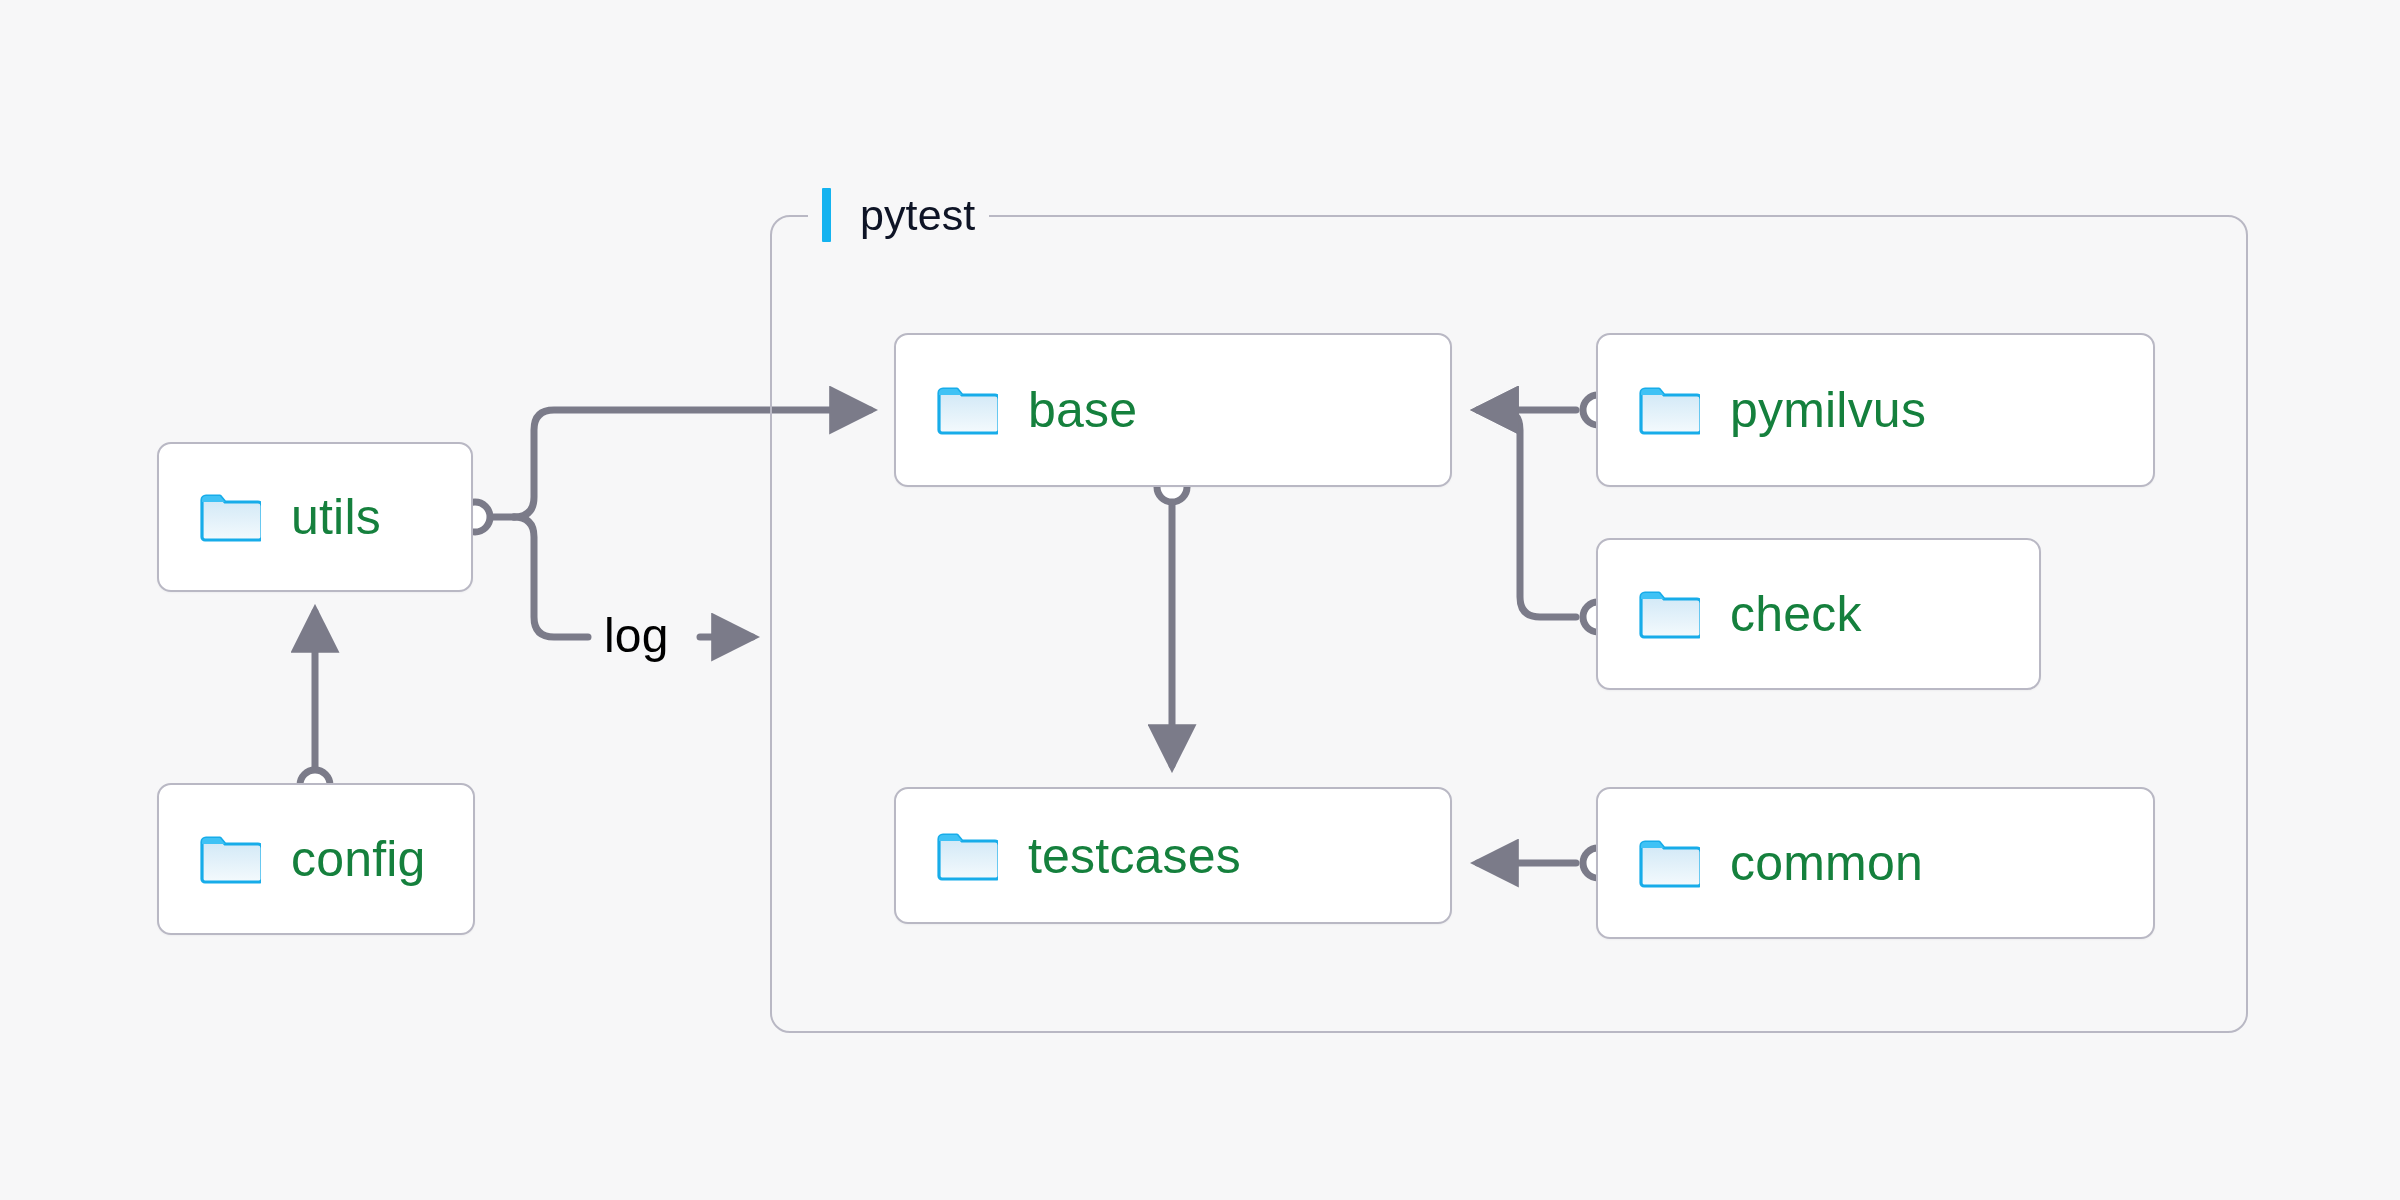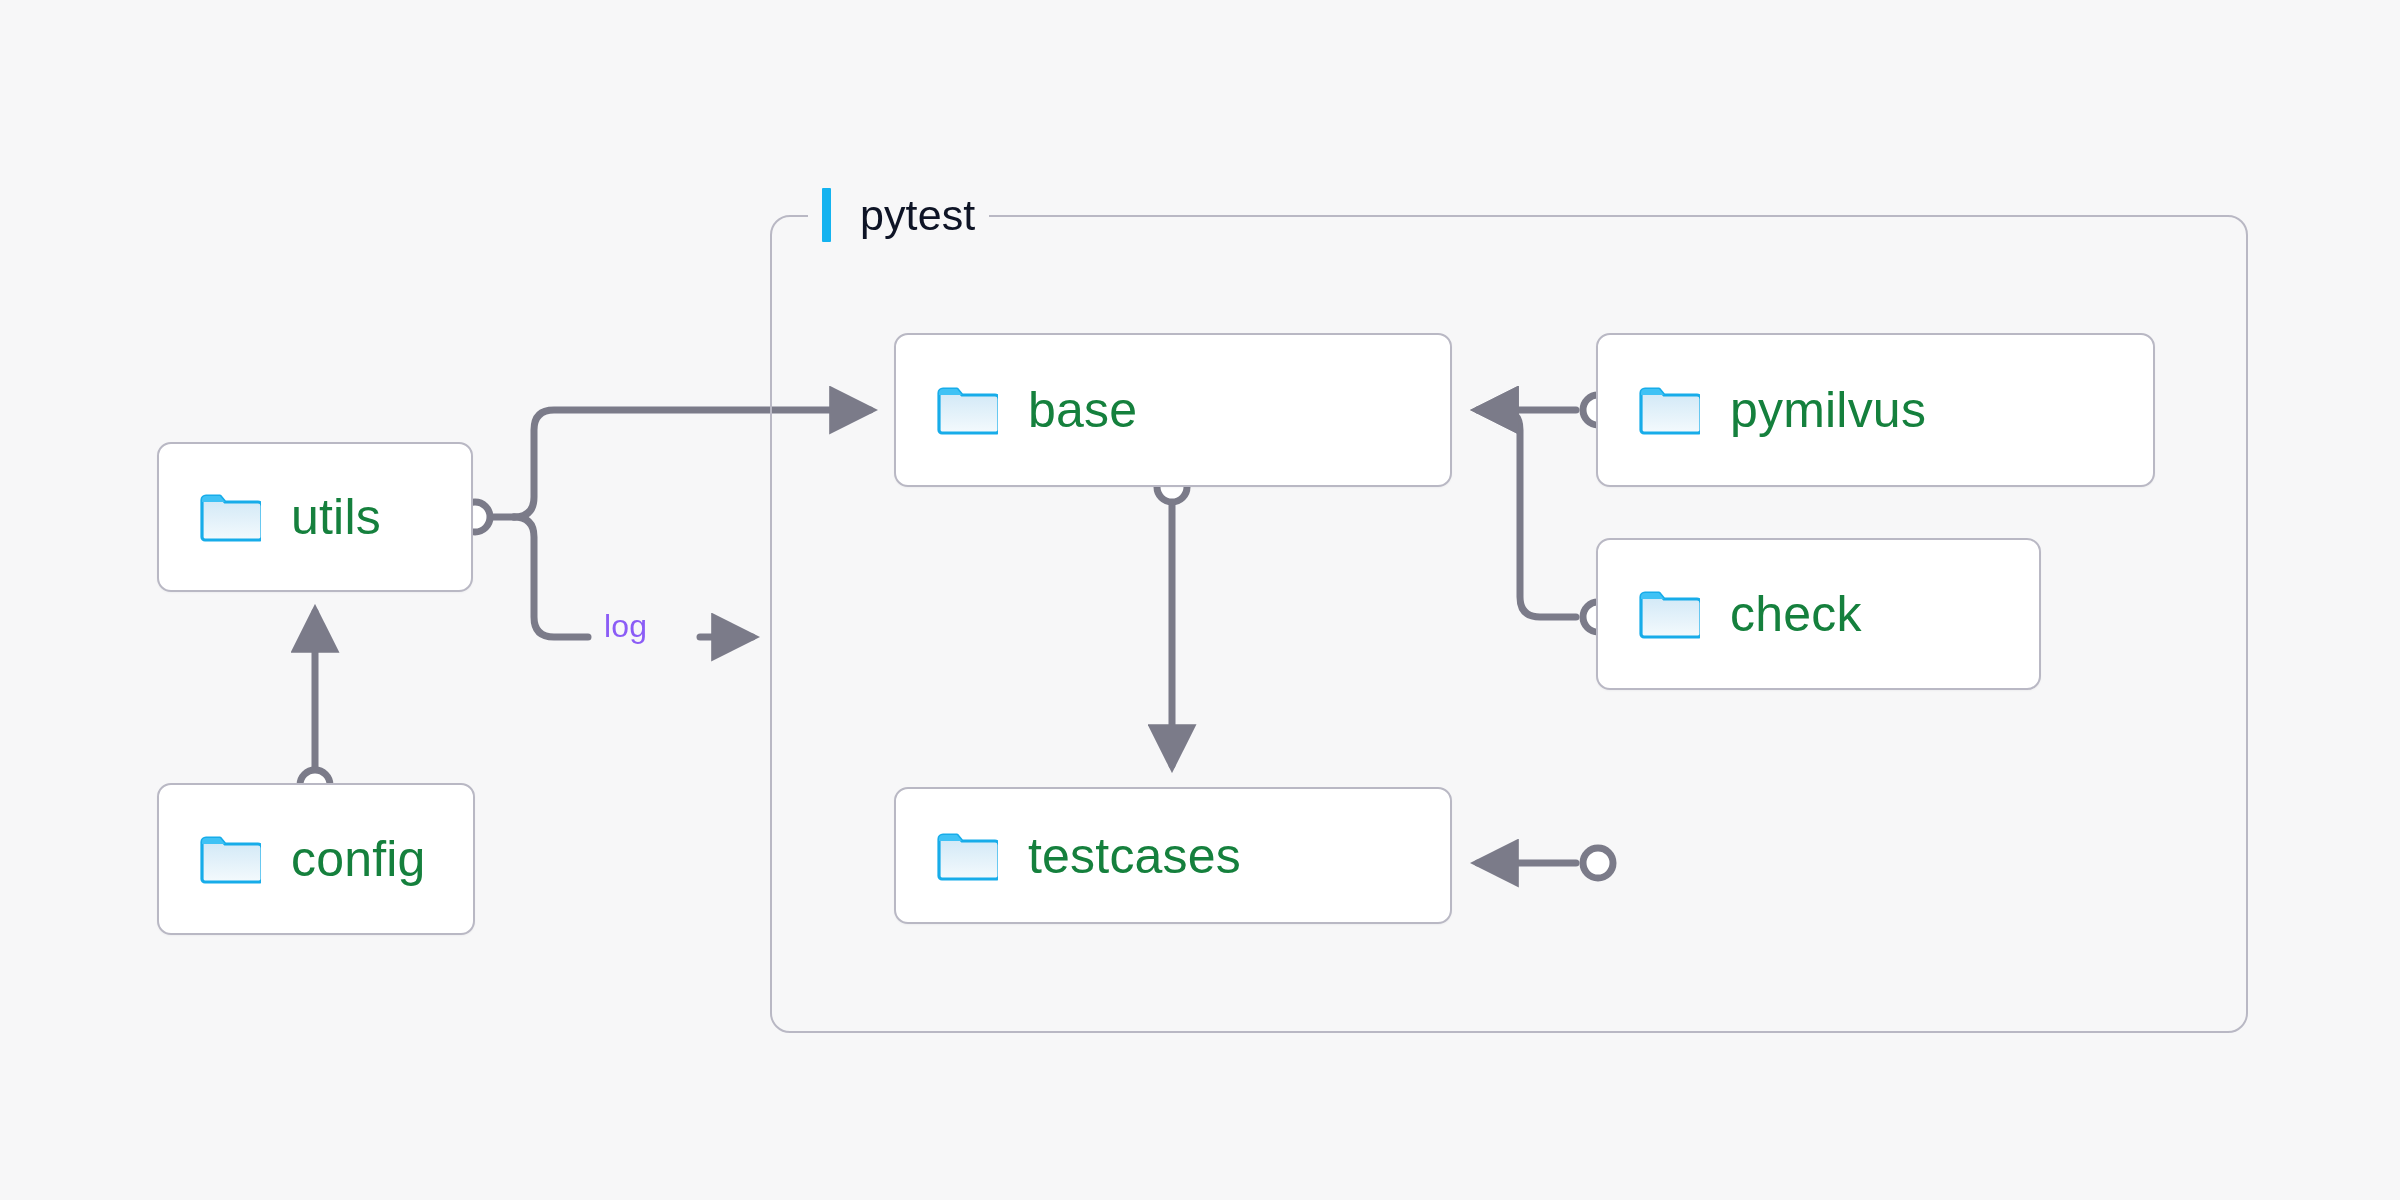--- a/index.html
+++ b/index.html
@@ -77,22 +77,22 @@
   }
   .folder-icon {
     flex: 0 0 auto;
     width: 62px;
     height: 52px;
     display: block;
   }
   
   .edge-label {
     position: absolute;
-    font-size: 32px;
-    color: #8b5cf6;
+    font-size: 48px;
+    color: #000000;
     white-space: nowrap;
     letter-spacing: 0.2px;
   }
 </style>
 </head>
 <body>
 
 <div id="stage">
 
   <svg id="edges" viewBox="0 0 2400 1200" width="2400" height="1200" xmlns="http://www.w3.org/2000/svg">
@@ -187,14 +187,21 @@
   </div>
 
   <div class="node" style="left:1596px; top:538px; width:445px; height:152px;">
     <svg class="folder-icon" viewBox="0 0 62 52" xmlns="http://www.w3.org/2000/svg">
       <path d="M3 9 a4 4 0 0 1 4 -4 h14 l5 6 h33 a4 4 0 0 1 4 4 v31 a3 3 0 0 1 -3 3 h-54 a3 3 0 0 1 -3 -3 z" fill="url(#folderGrad)" stroke="#17ace9" stroke-width="3.2" stroke-linejoin="round"></path>
       <path d="M3 9 a4 4 0 0 1 4 -4 h14 l5 6 h-23 z" fill="#3fc2f5"></path>
     </svg>
     <span class="node-label">check</span>
   </div>
 
+  <div class="node" style="left:1596px; top:787px; width:559px; height:152px;">
+    <svg class="folder-icon" viewBox="0 0 62 52" xmlns="http://www.w3.org/2000/svg">
+      <path d="M3 9 a4 4 0 0 1 4 -4 h14 l5 6 h33 a4 4 0 0 1 4 4 v31 a3 3 0 0 1 -3 3 h-54 a3 3 0 0 1 -3 -3 z" fill="url(#folderGrad)" stroke="#17ace9" stroke-width="3.2" stroke-linejoin="round"></path>
+      <path d="M3 9 a4 4 0 0 1 4 -4 h14 l5 6 h-23 z" fill="#3fc2f5"></path>
+    </svg>
+    <span class="node-label">common</span>
+  </div>
 
 </div>
 
 </body></html>

